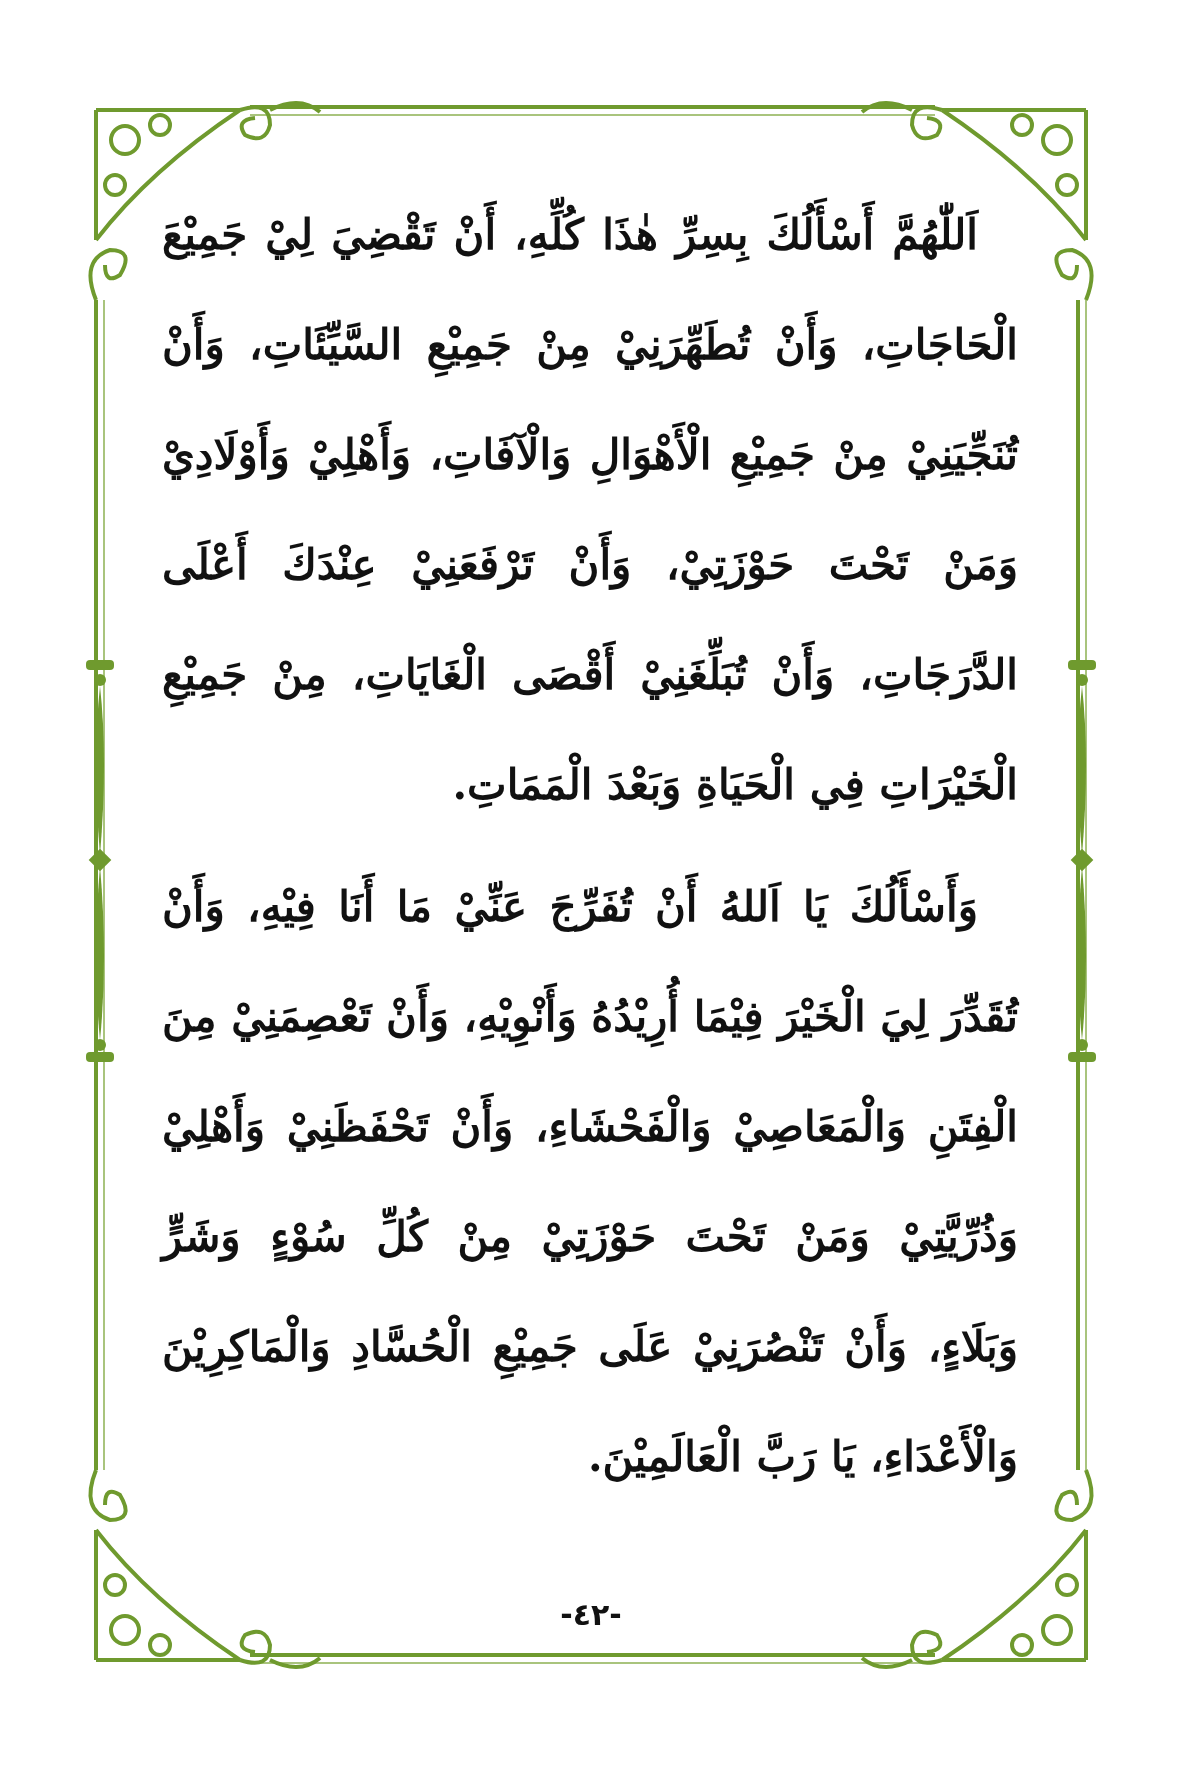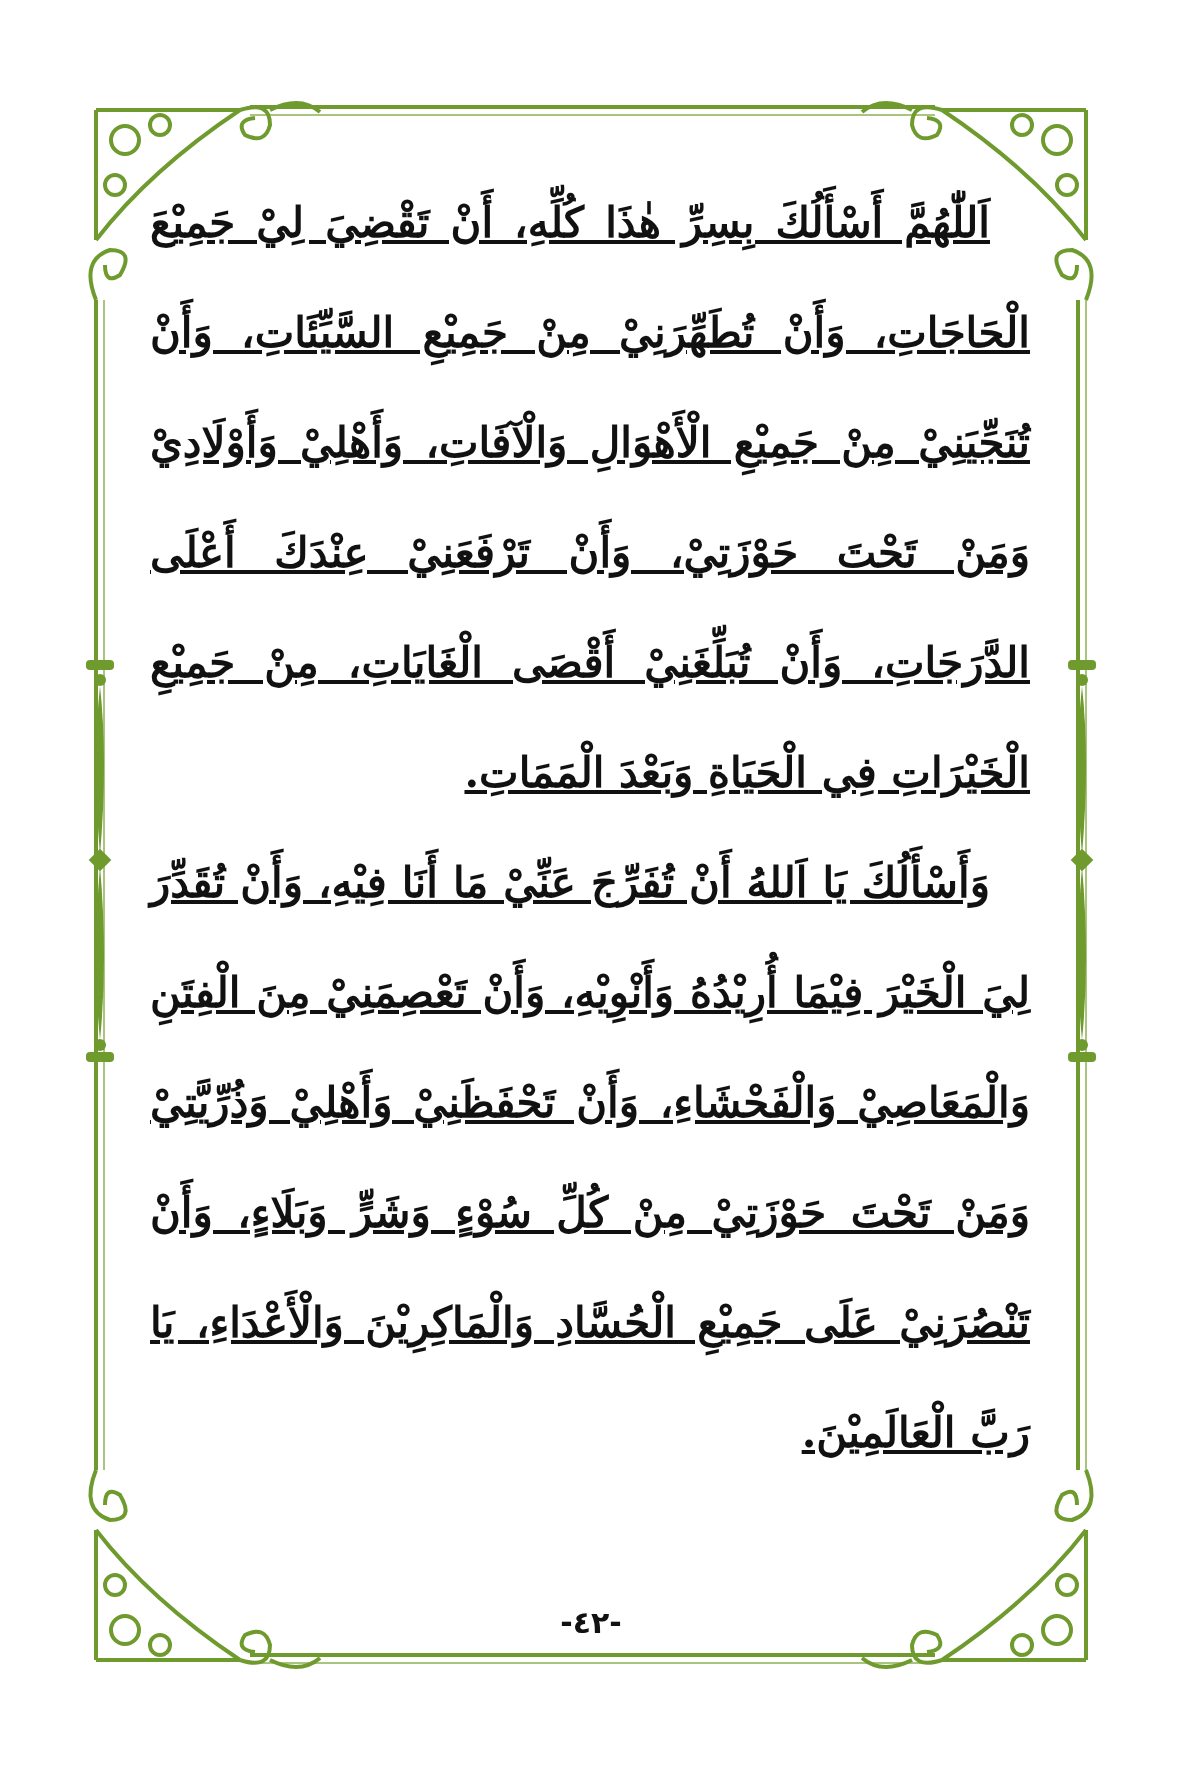--- a/index.html
+++ b/index.html
@@ -5,26 +5,25 @@
     html, body { margin: 0; padding: 0; background: #ffffff; }
     body { width: 1182px; height: 1773px; position: relative; overflow: hidden; font-family: "DejaVu Serif", serif; }
     .page { position: absolute; left: 0; top: 0; width: 1182px; height: 1773px; background: #ffffff; }
     svg.frame { position: absolute; left: 0; top: 0; }
     .text-block {
       position: absolute; left: 150px; top: 168px; width: 880px;
       direction: rtl; text-align: justify; text-align-last: right;
       font-family: "DejaVu Serif", serif; font-size: 42px; line-height: 110px;
       color: #111111; font-weight: bold;
     }
-    .paragraph { margin: 0; text-indent: 40px; text-decoration: underline; }
+    .paragraph { margin: 12px; text-indent: 40px; }
     .page-number {
       position: absolute; left: 0; width: 1182px; top: 1597px; text-align: center;
       font-family: "DejaVu Sans", sans-serif; font-size: 30px; font-weight: bold; color: #111;
       direction: rtl;
-      margin-top: 8px;
     }
   </style>
 </head>
 <body>
 
 <div class="page">
 
   <svg class="frame" width="1182" height="1773" viewBox="0 0 1182 1773">
     <g fill="none" stroke="#6f9a2e">
 

